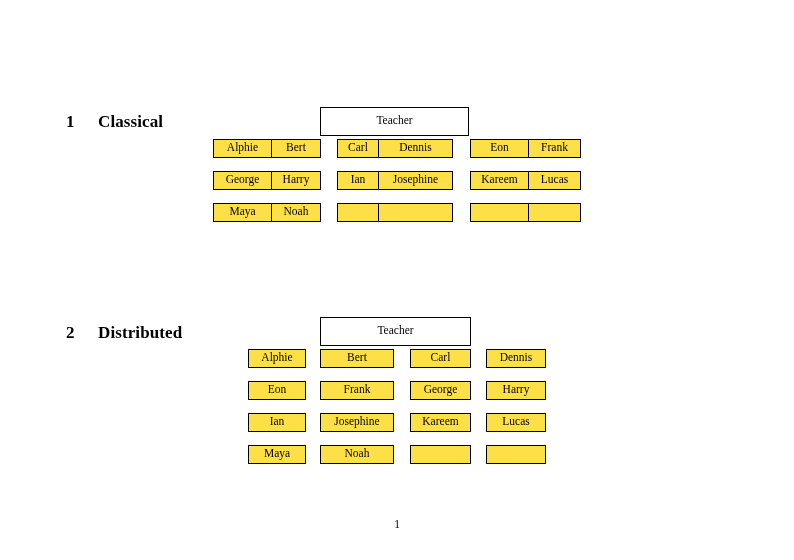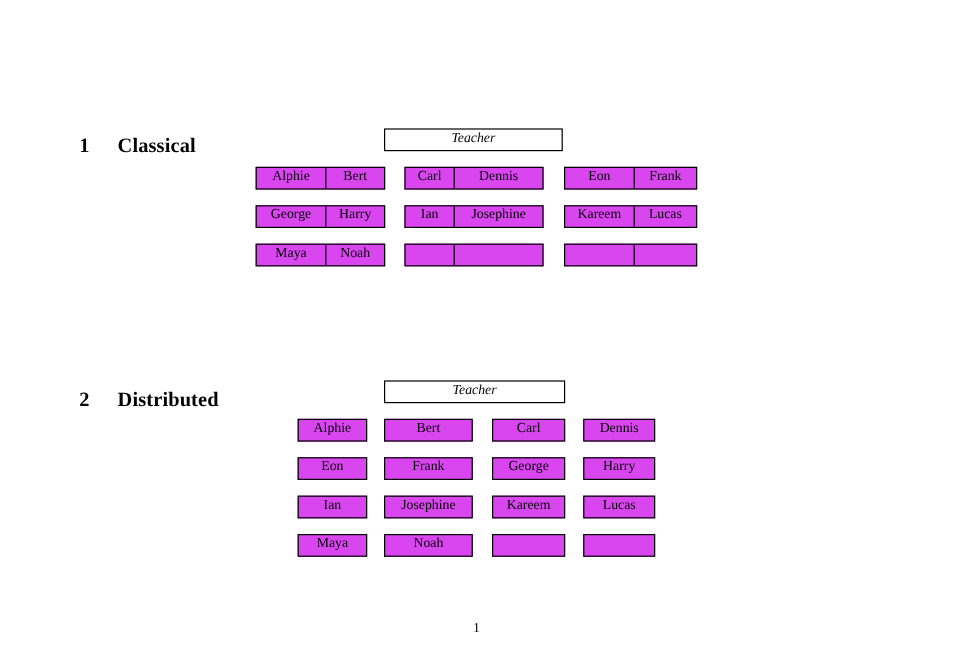--- a/index.html
+++ b/index.html
@@ -43,21 +43,21 @@
   }
 
   #heading-classical   { left: 66px; top: 64px; }
   #heading-distributed { left: 66px; top: 275px; }
 
   
   .node {
     position: absolute;
     box-sizing: border-box;
     border: 1px solid #000000;
-    background: #d946ef;
+    background: #fde047;
     height: 19px;
     display: flex;
     align-items: stretch;
   }
   .cell {
     box-sizing: border-box;
     display: flex;
     align-items: center;
     justify-content: center;
     font-size: 11.5px;
@@ -69,29 +69,28 @@
   .cell.divided {
     border-left: 1px solid #000000;
   }
 
   
   .teacher-box {
     position: absolute;
     box-sizing: border-box;
     border: 1px solid #000000;
     background: #ffffff;
-    height: 19px;
+    height: 29px;
     display: flex;
     align-items: center;
     justify-content: center;
     font-size: 11.5px;
     line-height: 1;
     white-space: nowrap;
     padding-bottom: 1px;
-    font-style: italic;
   }
   #teacher-classical   { left: 320px; top: 107px; width: 149px; }
   #teacher-distributed { left: 320px; top: 317px; width: 151px; }
 
   
   .s1-col-a { left: 213px; width: 108px; }
   .s1-col-b { left: 337px; width: 116px; }
   .s1-col-c { left: 470px; width: 111px; }
 
   .s1-row-1 { top: 139px; }

